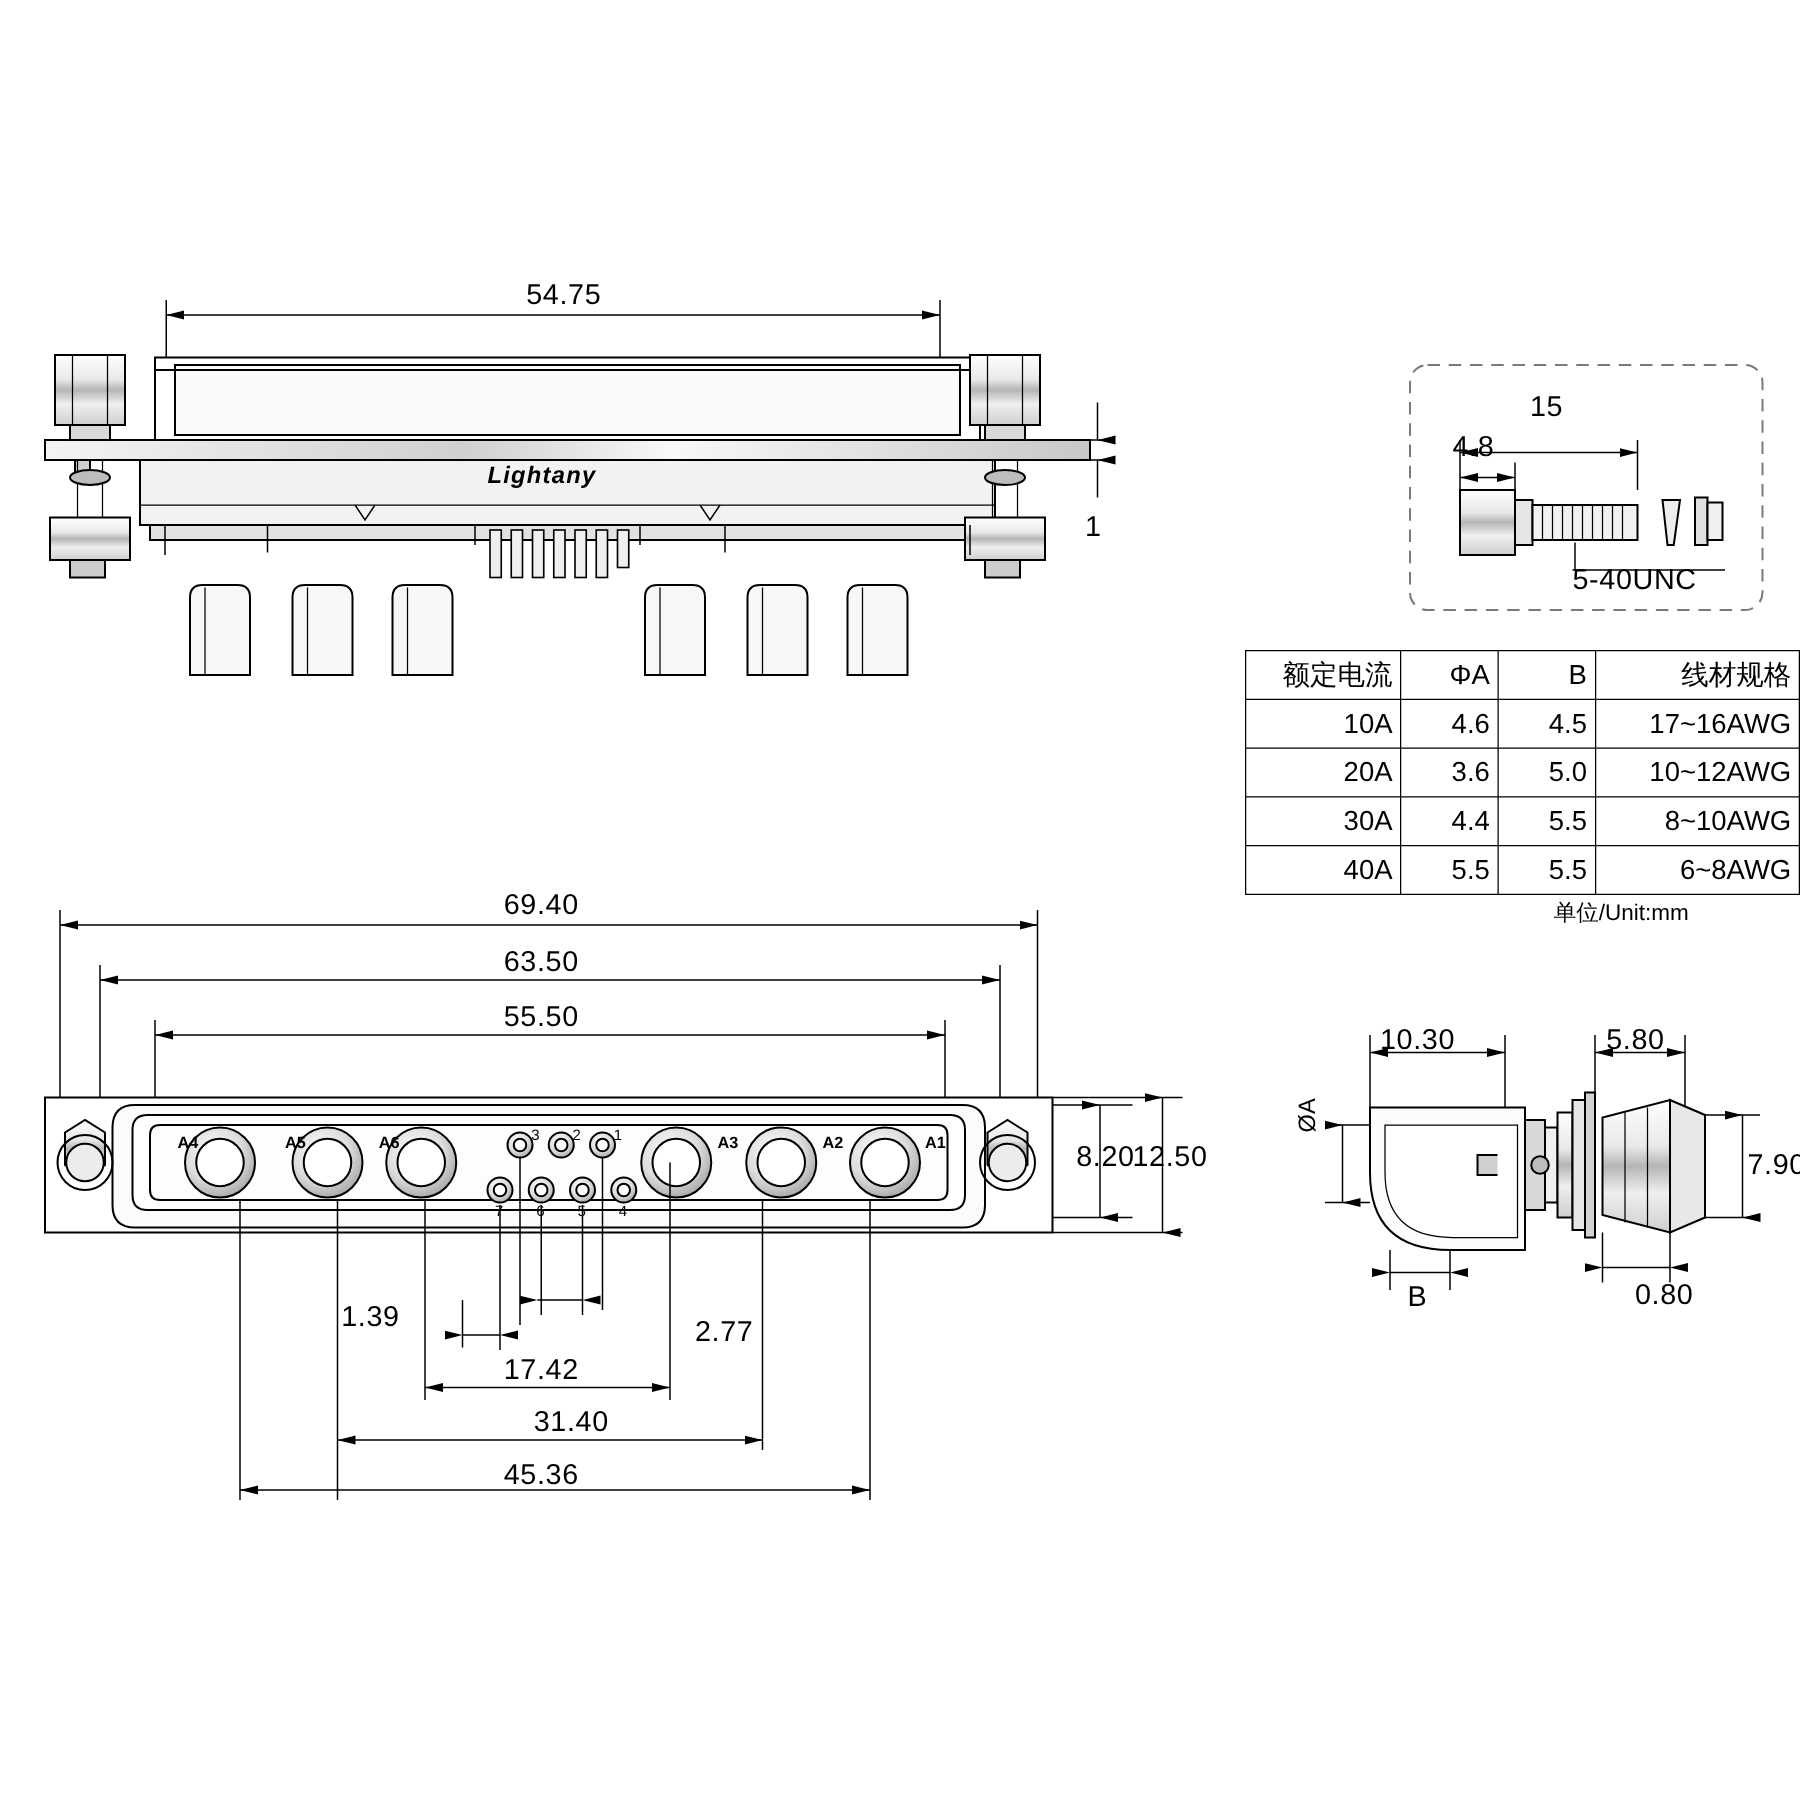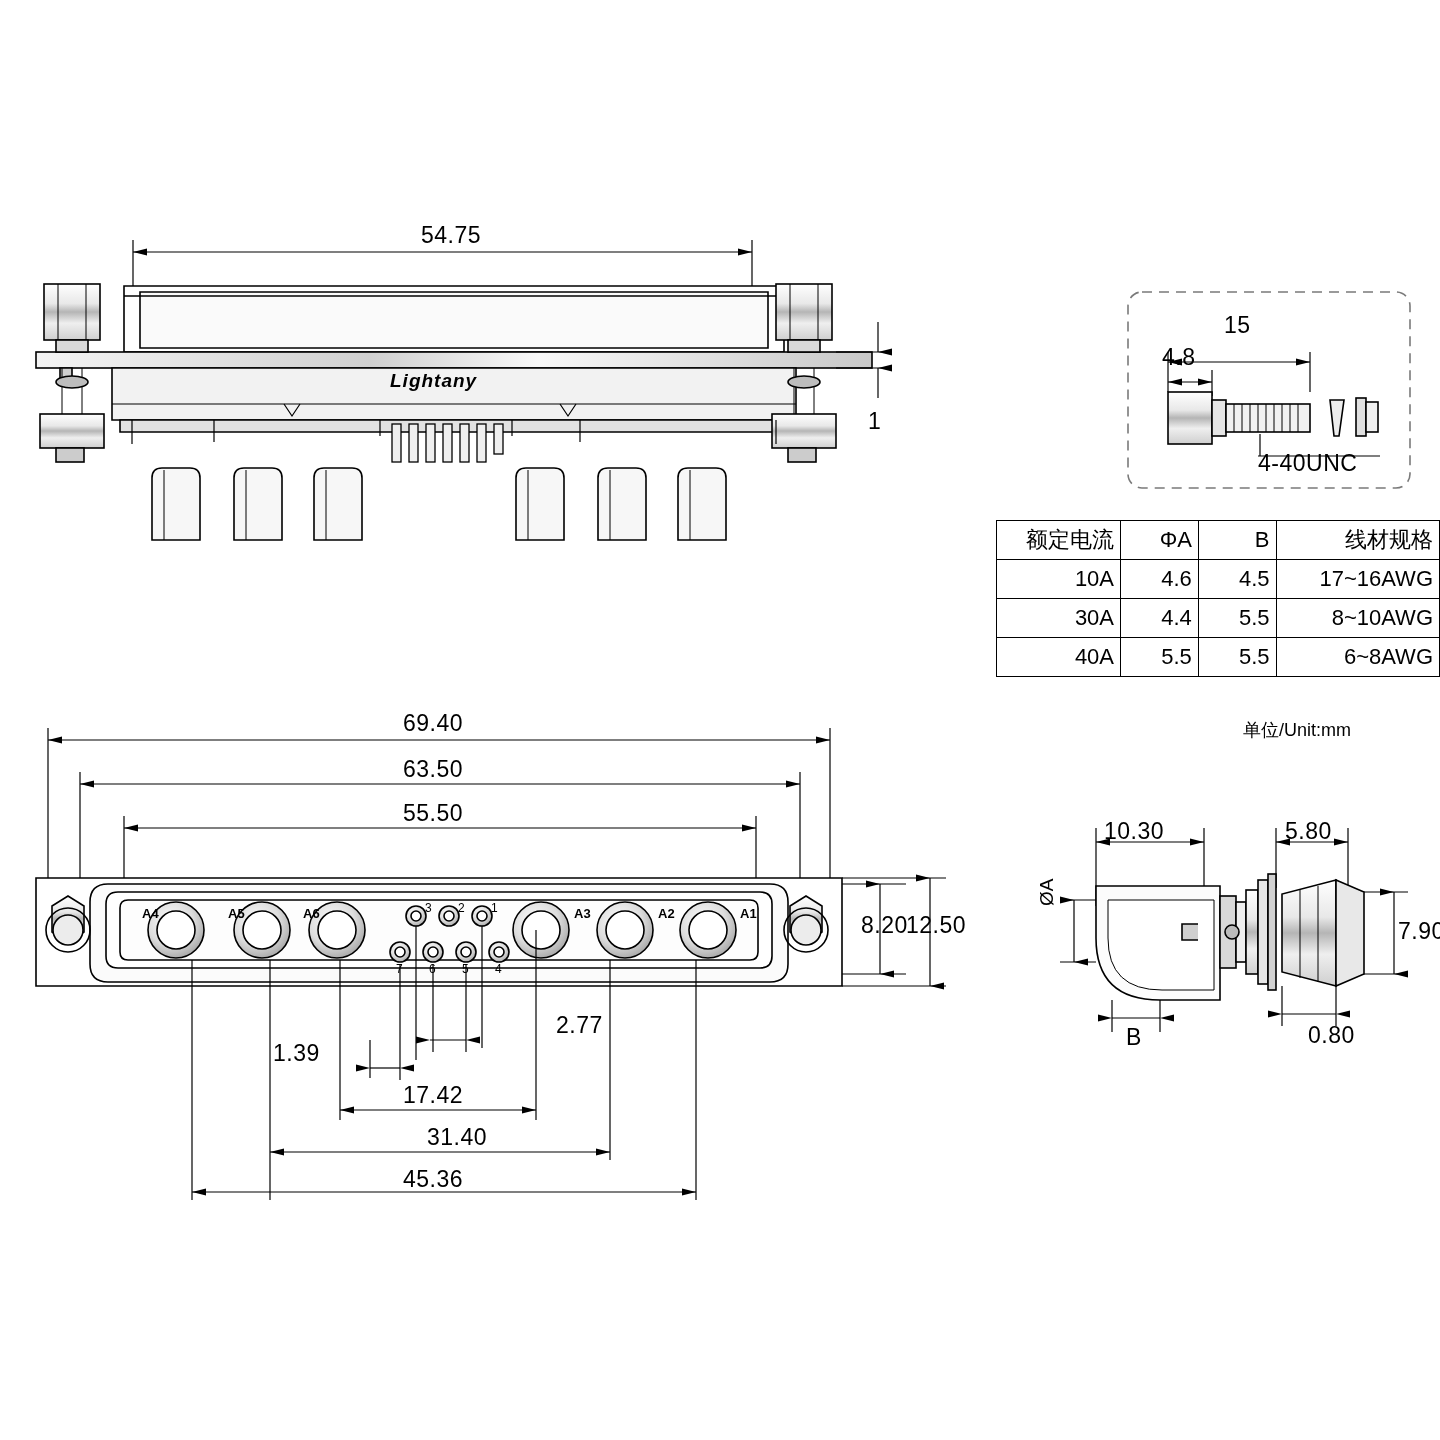--- a/index.html
+++ b/index.html
@@ -404,21 +404,21 @@
   <div class="lbl dim" style="left:421px; top:222px;">54.75</div>
   <div class="lbl dim" style="left:868px; top:408px;">1</div>
   <div class="lbl brand" style="left:390px; top:370px;">Lightany</div>
 
   <div class="lbl dim" style="left:403px; top:710px;">69.40</div>
   <div class="lbl dim" style="left:403px; top:756px;">63.50</div>
   <div class="lbl dim" style="left:403px; top:800px;">55.50</div>
   <div class="lbl dim" style="left:861px; top:912px;">8.20</div>
   <div class="lbl dim" style="left:906px; top:912px;">12.50</div>
   <div class="lbl dim" style="left:273px; top:1040px;">1.39</div>
-  <div class="lbl dim" style="left:556px; top:1012px;text-align:center;">2.77</div>
+  <div class="lbl dim" style="left:556px; top:1052px;text-align:center;">2.77</div>
   <div class="lbl dim" style="left:403px; top:1082px;">17.42</div>
   <div class="lbl dim" style="left:403px; top:1124px;margin-left:24px;">31.40</div>
   <div class="lbl dim" style="left:403px; top:1166px;">45.36</div>
 
   <div class="lbl pinlbl" style="left:142px; top:906px;">A4</div>
   <div class="lbl pinlbl" style="left:228px; top:906px;">A5</div>
   <div class="lbl pinlbl" style="left:303px; top:906px;">A6</div>
   <div class="lbl pinlbl" style="left:574px; top:906px;">A3</div>
   <div class="lbl pinlbl" style="left:658px; top:906px;">A2</div>
   <div class="lbl pinlbl" style="left:740px; top:906px;">A1</div>
@@ -434,39 +434,45 @@
 
   <div class="lbl dim" style="left:1104px; top:818px;">10.30</div>
   <div class="lbl dim" style="left:1285px; top:818px;">5.80</div>
   <div class="lbl dim" style="left:1398px; top:918px;">7.90</div>
   <div class="lbl dim" style="left:1308px; top:1022px;">0.80</div>
   <div class="lbl dim-sm" style="left:1036px; top:906px; transform:rotate(-90deg); transform-origin:left top;">ØA</div>
   <div class="lbl dim" style="left:1126px; top:1024px;">B</div>
 
   <div class="lbl dim" style="left:1224px; top:312px;">15</div>
   <div class="lbl dim" style="left:1162px; top:344px;">4.8</div>
-  <div class="lbl dim screw-note" style="left:1258px; top:450px;">4-40UNC</div>
+  <div class="lbl dim screw-note" style="left:1258px; top:450px;">5-40UNC</div>
 
   <table class="spec-table">
     <thead>
       <tr>
         <th class="col-cur">额定电流</th>
         <th class="col-a">ΦA</th>
         <th class="col-b">B</th>
         <th class="col-w">线材规格</th>
       </tr>
     </thead>
     <tbody>
       <tr>
         <td>10A</td>
         <td>4.6</td>
         <td>4.5</td>
         <td>17~16AWG</td>
       </tr>
       <tr>
+        <td>20A</td>
+        <td>3.6</td>
+        <td>5.0</td>
+        <td>10~12AWG</td>
+      </tr>
+      <tr>
         <td>30A</td>
         <td>4.4</td>
         <td>5.5</td>
         <td>8~10AWG</td>
       </tr>
       <tr>
         <td>40A</td>
         <td>5.5</td>
         <td>5.5</td>
         <td>6~8AWG</td>

